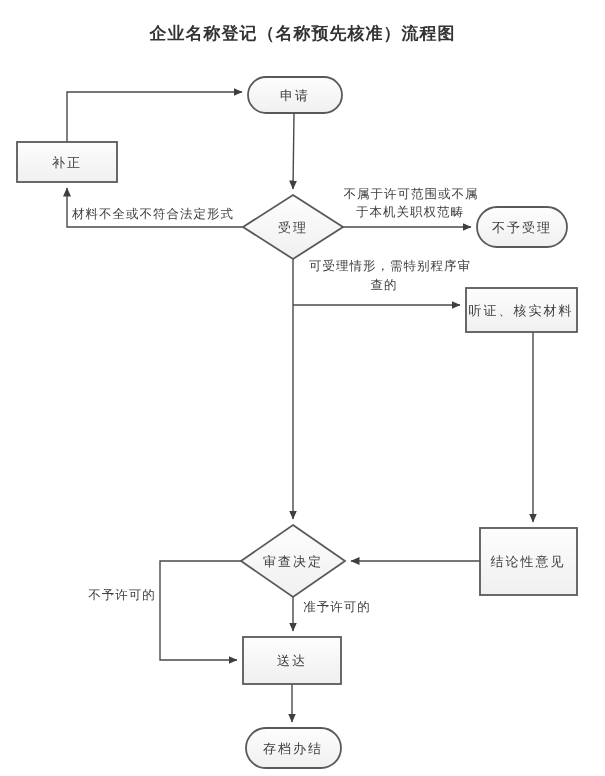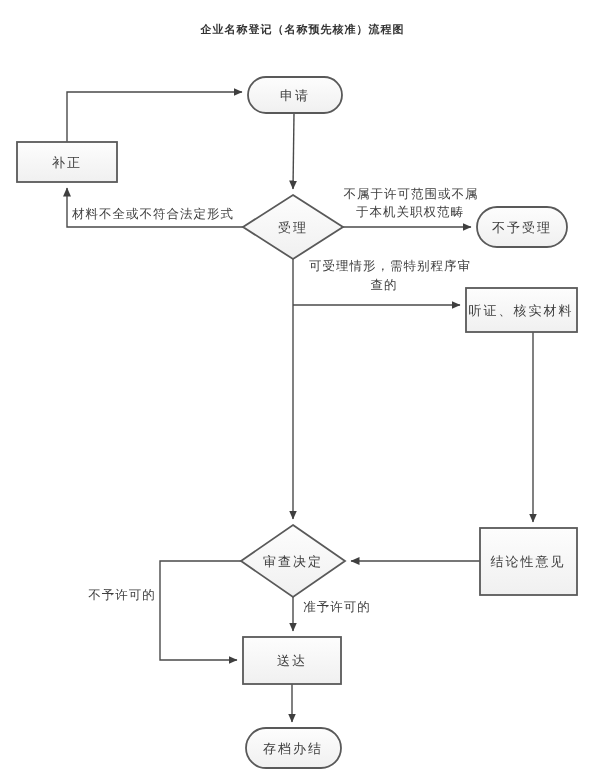--- a/index.html
+++ b/index.html
@@ -9,21 +9,21 @@
     --text:#3d3d3d;
     --title:#333333;
   }
   html,body{margin:0;padding:0;background:var(--bg);}
   body{
     width:605px;height:776px;position:relative;overflow:hidden;
     font-family:"Liberation Sans","DejaVu Sans",sans-serif;
   }
   .title{
     position:absolute;top:22px;left:0;width:605px;
-    text-align:center;font-size:11px;font-weight:bold;color:var(--title);
+    text-align:center;font-size:17px;font-weight:bold;color:var(--title);
     letter-spacing:1px;
   }
   svg{position:absolute;top:0;left:0;}
   .node-shape{fill:url(#nodeFill);stroke:var(--node-border);stroke-width:1.8;}
   .connector{fill:none;stroke:var(--line);stroke-width:1.4;}
   .node-label{
     font-family:"Liberation Sans","DejaVu Sans",sans-serif;
     font-size:13px;fill:var(--text);text-anchor:middle;letter-spacing:2px;
   }
   .edge-label{

